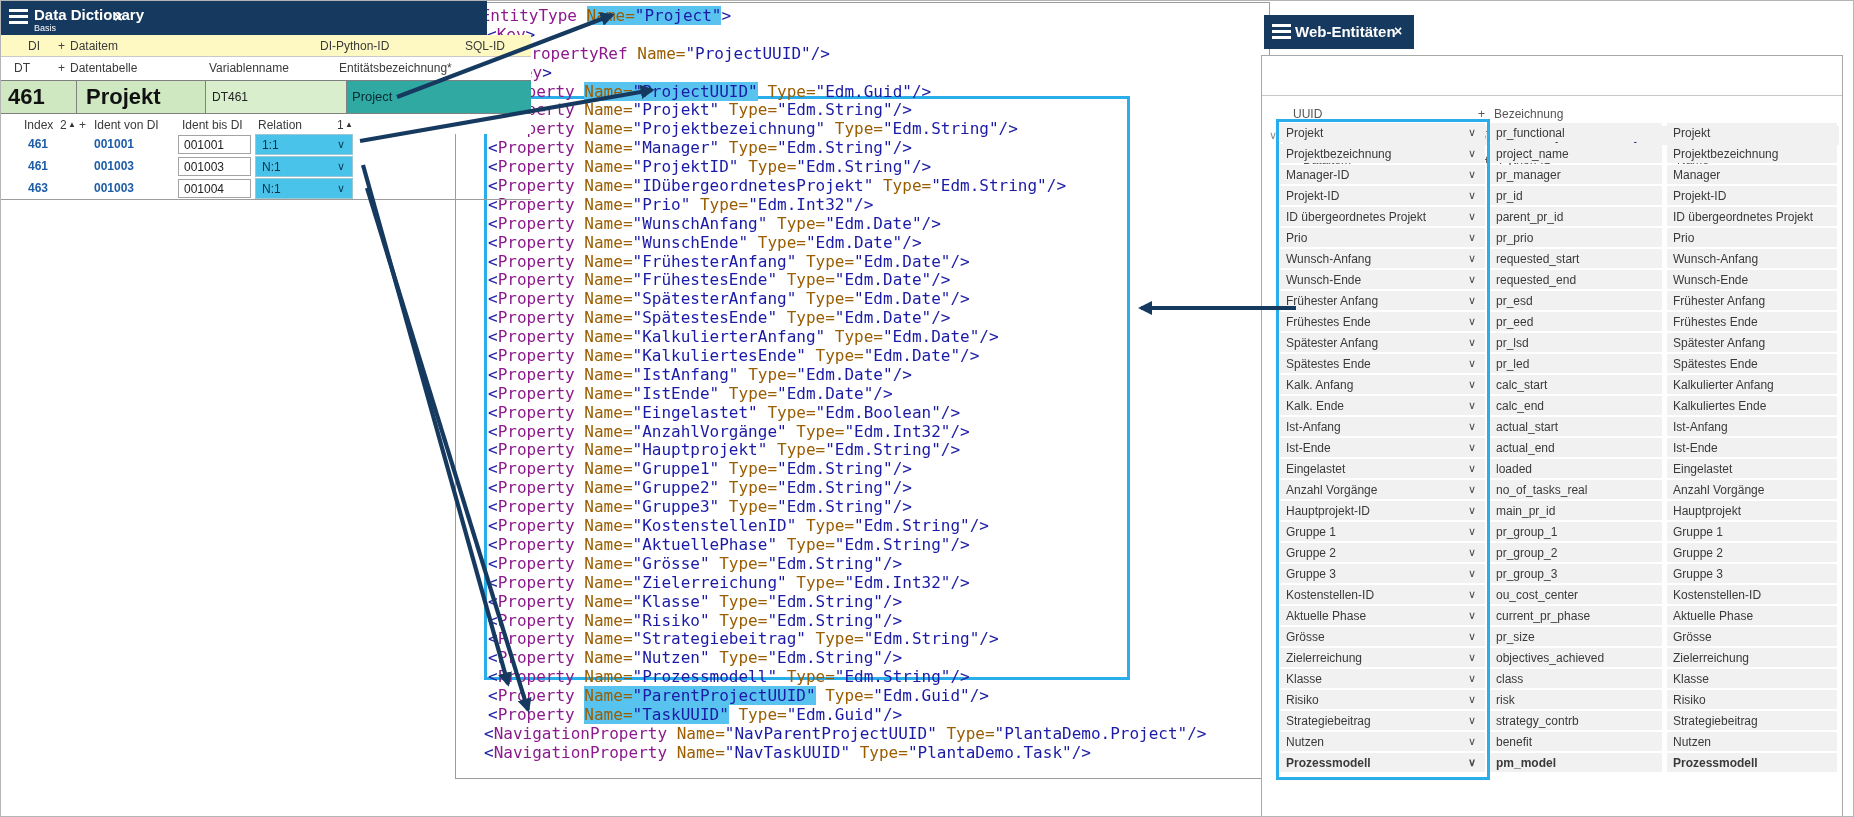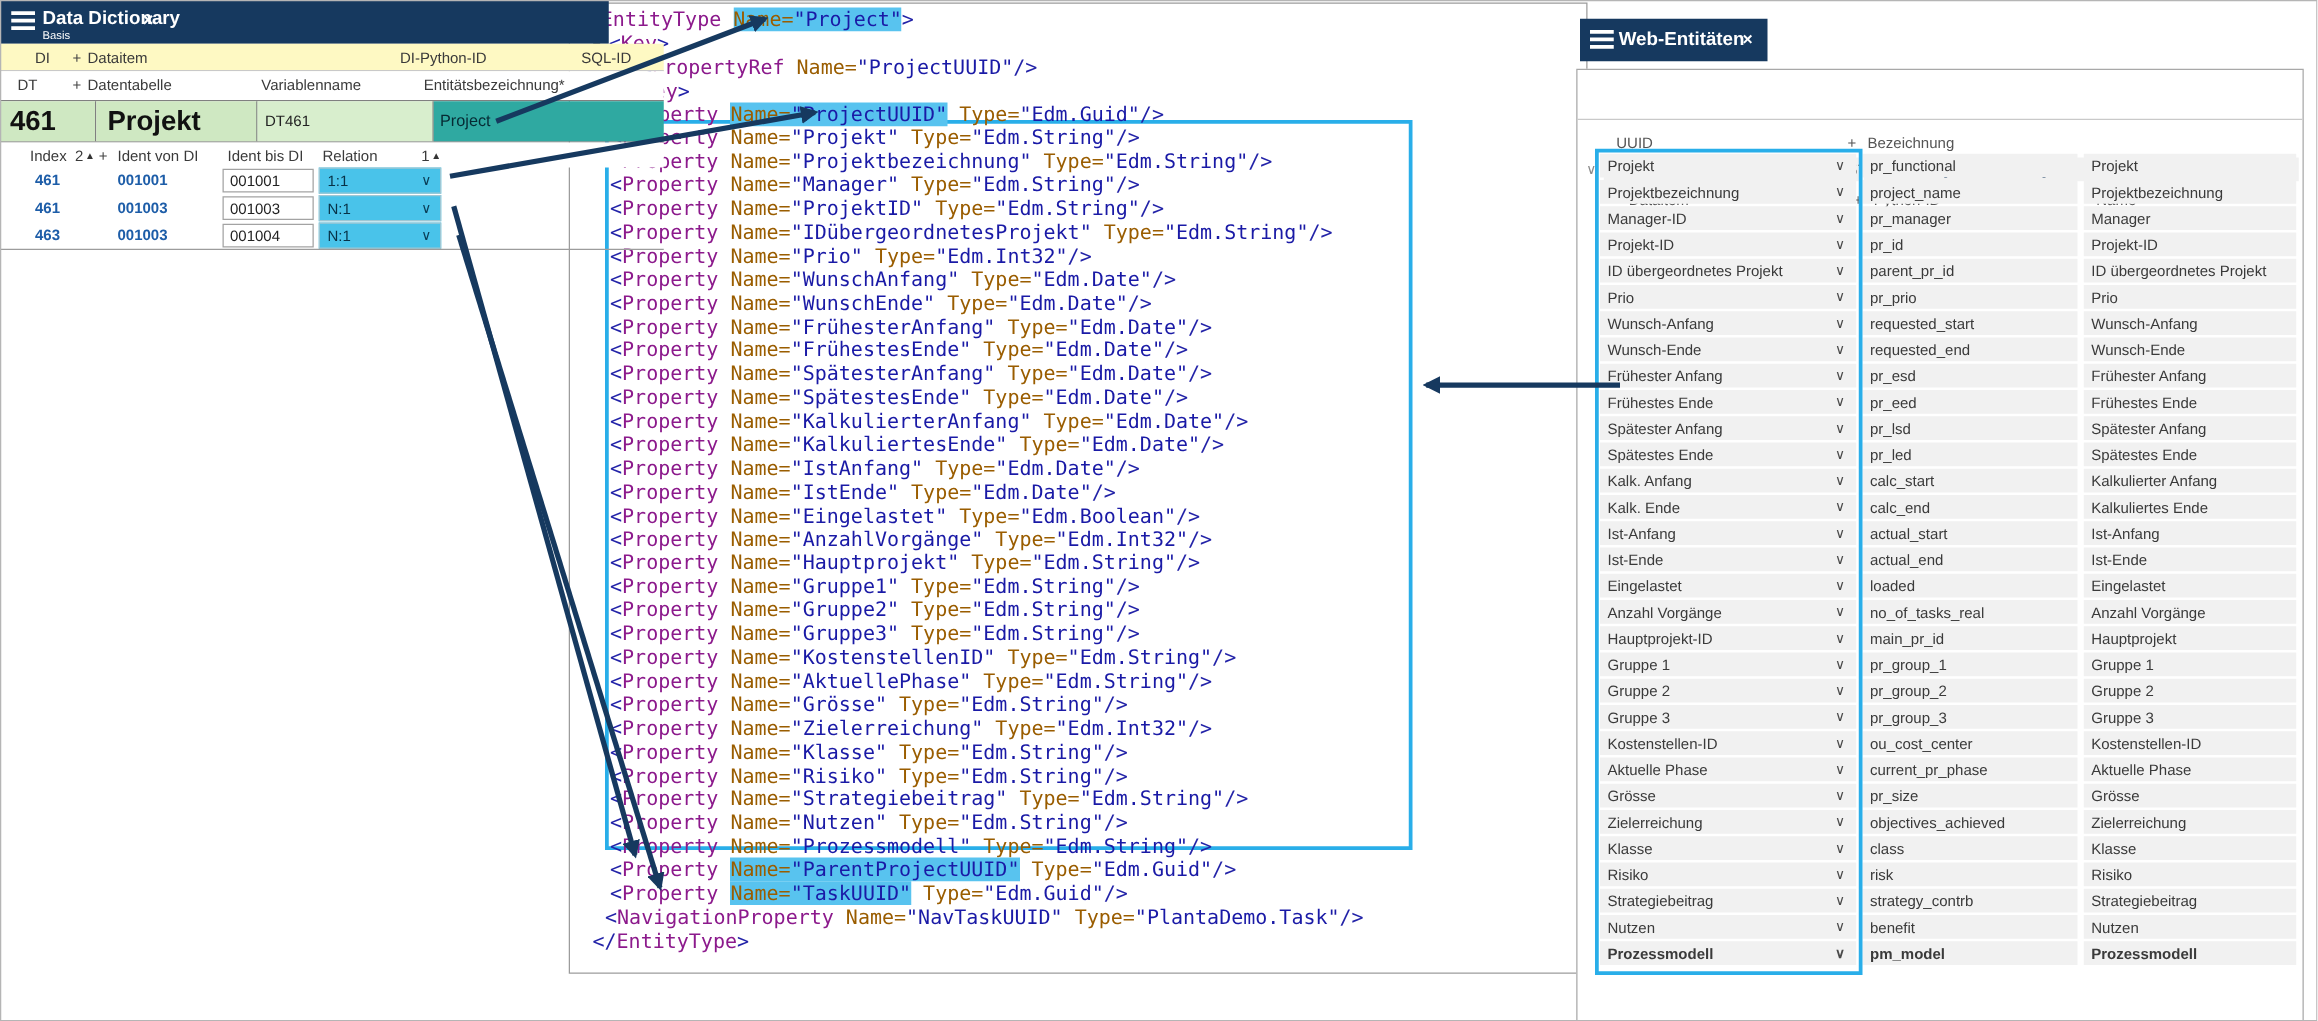--- a/index.html
+++ b/index.html
@@ -121,22 +121,22 @@
       <div class="xline" style="padding-left: 30px;"><span class="xb">&lt;</span><span class="xt">Property</span> <span class="xa">Name=</span><span class="xv">"AktuellePhase"</span> <span class="xa">Type=</span><span class="xv">"Edm.String"</span><span class="xb">/&gt;</span></div>
       <div class="xline" style="padding-left: 30px;"><span class="xb">&lt;</span><span class="xt">Property</span> <span class="xa">Name=</span><span class="xv">"Grösse"</span> <span class="xa">Type=</span><span class="xv">"Edm.String"</span><span class="xb">/&gt;</span></div>
       <div class="xline" style="padding-left: 30px;"><span class="xb">&lt;</span><span class="xt">Property</span> <span class="xa">Name=</span><span class="xv">"Zielerreichung"</span> <span class="xa">Type=</span><span class="xv">"Edm.Int32"</span><span class="xb">/&gt;</span></div>
       <div class="xline" style="padding-left: 30px;"><span class="xb">&lt;</span><span class="xt">Property</span> <span class="xa">Name=</span><span class="xv">"Klasse"</span> <span class="xa">Type=</span><span class="xv">"Edm.String"</span><span class="xb">/&gt;</span></div>
       <div class="xline" style="padding-left: 30px;"><span class="xb">&lt;</span><span class="xt">Property</span> <span class="xa">Name=</span><span class="xv">"Risiko"</span> <span class="xa">Type=</span><span class="xv">"Edm.String"</span><span class="xb">/&gt;</span></div>
       <div class="xline" style="padding-left: 30px;"><span class="xb">&lt;</span><span class="xt">Property</span> <span class="xa">Name=</span><span class="xv">"Strategiebeitrag"</span> <span class="xa">Type=</span><span class="xv">"Edm.String"</span><span class="xb">/&gt;</span></div>
       <div class="xline" style="padding-left: 30px;"><span class="xb">&lt;</span><span class="xt">Property</span> <span class="xa">Name=</span><span class="xv">"Nutzen"</span> <span class="xa">Type=</span><span class="xv">"Edm.String"</span><span class="xb">/&gt;</span></div>
       <div class="xline" style="padding-left: 30px;"><span class="xb">&lt;</span><span class="xt">Property</span> <span class="xa">Name=</span><span class="xv">"Prozessmodell"</span> <span class="xa">Type=</span><span class="xv">"Edm.String"</span><span class="xb">/&gt;</span></div>
       <div class="xline" style="padding-left: 30px;"><span class="xb">&lt;</span><span class="xt">Property</span> <span class="xh"><span class="xa">Name=</span><span class="xv">"ParentProjectUUID"</span></span> <span class="xa">Type=</span><span class="xv">"Edm.Guid"</span><span class="xb">/&gt;</span></div>
       <div class="xline" style="padding-left: 30px;"><span class="xb">&lt;</span><span class="xt">Property</span> <span class="xh"><span class="xa">Name=</span><span class="xv">"TaskUUID"</span></span> <span class="xa">Type=</span><span class="xv">"Edm.Guid"</span><span class="xb">/&gt;</span></div>
+      <div class="xline" style="padding-left: 26px;"><span class="xb">&lt;</span><span class="xt">NavigationProperty</span> <span class="xa">Name=</span><span class="xv">"NavParentProjectUUID"</span> <span class="xa">Type=</span><span class="xv">"PlantaDemo.Project"</span><span class="xb">/&gt;</span></div>
       <div class="xline" style="padding-left: 26px;"><span class="xb">&lt;</span><span class="xt">NavigationProperty</span> <span class="xa">Name=</span><span class="xv">"NavTaskUUID"</span> <span class="xa">Type=</span><span class="xv">"PlantaDemo.Task"</span><span class="xb">/&gt;</span></div>
-      <div class="xline" style="padding-left: 16px;"><span class="xb">&lt;/</span><span class="xt">EntityType</span><span class="xb">&gt;</span></div>
     </div>
 </div>
 
 <div class="left-panel">
   <div class="lp-tabbar">
     <span class="burger">
         <i></i>
         <i></i>
         <i></i>
       </span>

